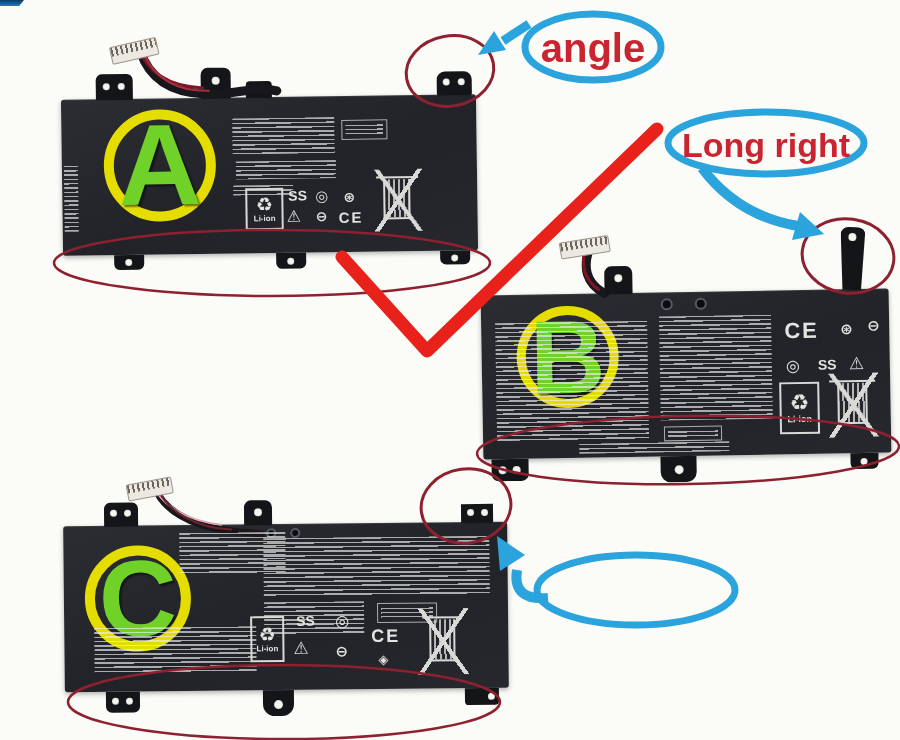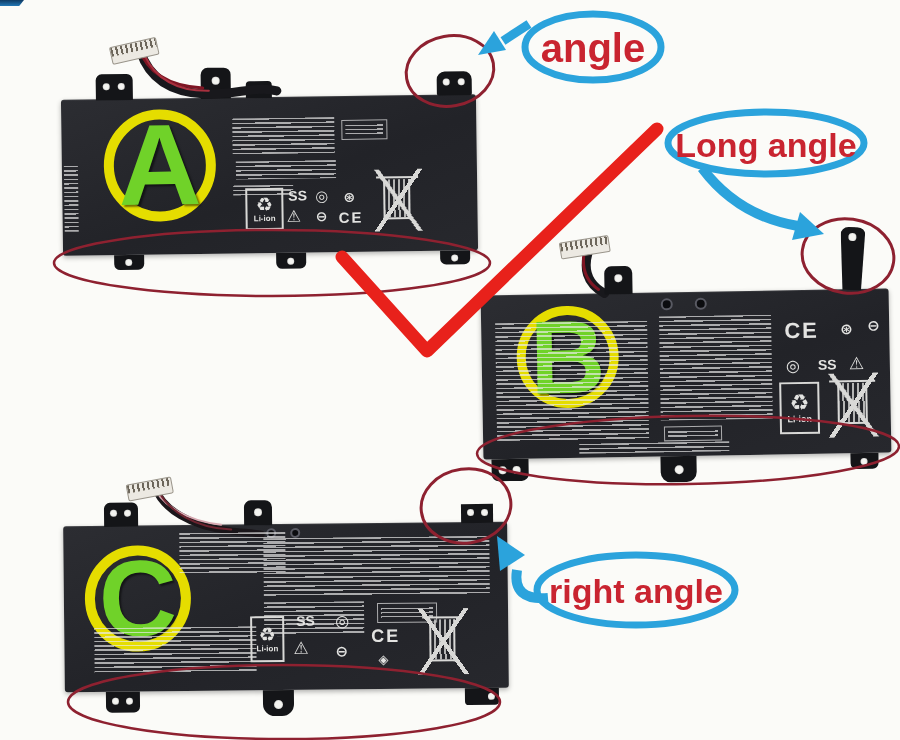--- a/index.html
+++ b/index.html
@@ -264,15 +264,14 @@
       <path d="M702 168 Q 738 216 798 226" fill="none" style="stroke:var(--annotation-blue,#2ba3dc)" stroke-width="10"></path>
       <polygon points="824,234 792,240 800,212" style="fill:var(--annotation-blue,#2ba3dc)"></polygon>
     </g>
     <g>
       <path d="M548 598 Q 512 601 517 570" fill="none" style="stroke:var(--annotation-blue,#2ba3dc)" stroke-width="10"></path>
       <polygon points="497,536 525,555 500,571" style="fill:var(--annotation-blue,#2ba3dc)"></polygon>
     </g>
   </svg>
 
   <div class="callout" style="left:527px;top:26px;width:132px;font-size:40px;">angle</div>
-  <div class="callout" style="left:670px;top:126px;width:192px;font-size:34px;">Long angle</div>
-  <div class="callout" style="left:540px;top:572px;width:192px;font-size:34px;">right angle</div>
+  <div class="callout" style="left:670px;top:126px;width:192px;font-size:34px;">Long right</div>
 </div>
 
 </body></html>

